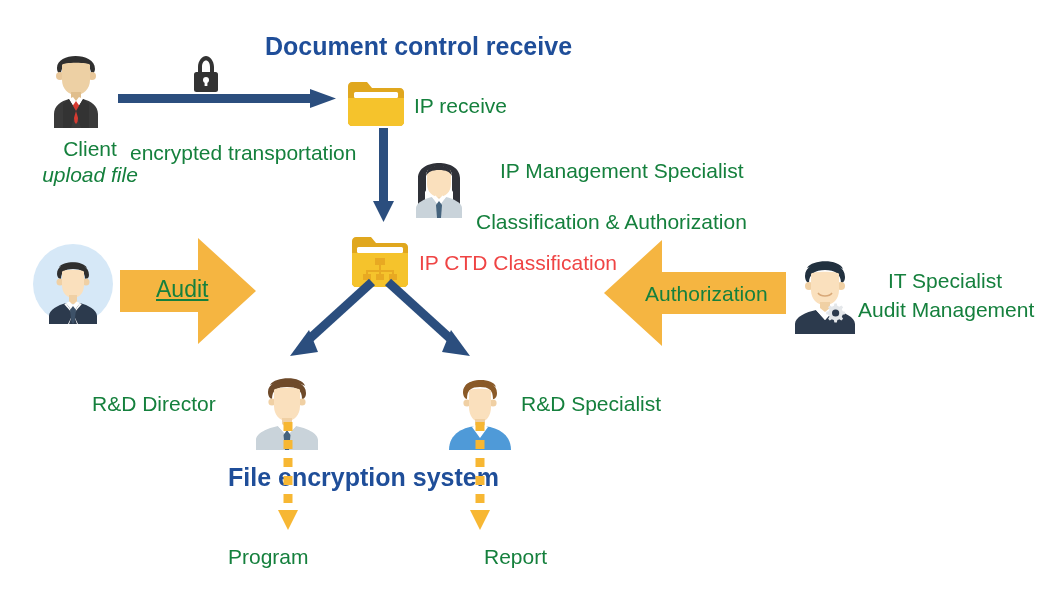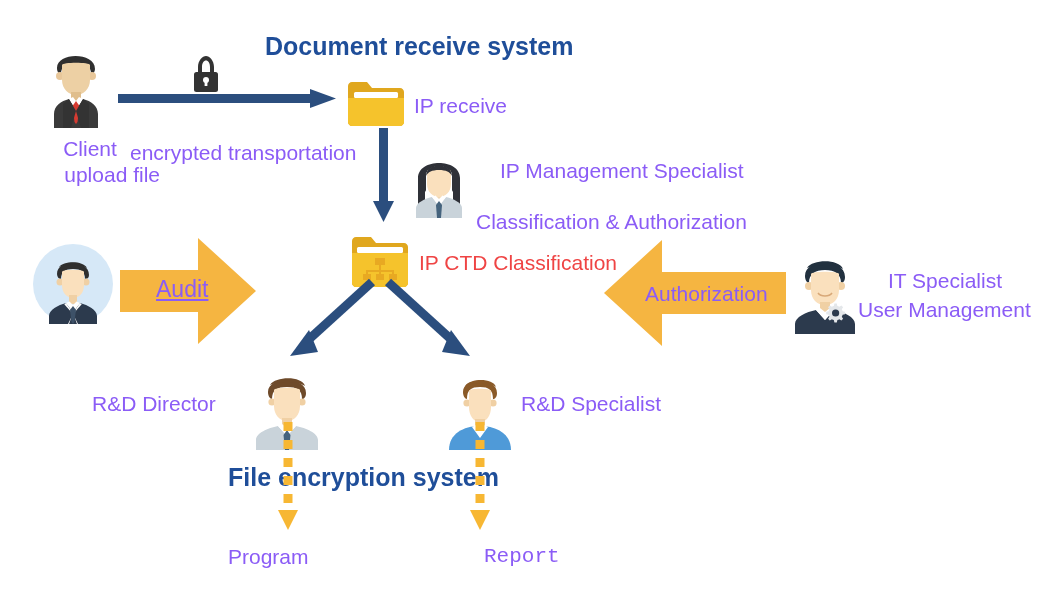--- a/index.html
+++ b/index.html
@@ -12,40 +12,40 @@
   }
   #canvas {
     position: relative;
     width: 1056px;
     height: 600px;
     background: #ffffff;
     overflow: hidden;
   }
   .abs { position: absolute; }
   .txt {
-    color: #8b5cf6;
+    color: #15803d;
     font-size: 21px;
     line-height: 27px;
     white-space: pre;
   }
   .title {
     color: #1f4e99;
     font-weight: bold;
     font-size: 25px;
     white-space: pre;
   }
   .muted { color: #ef4444; }
   svg { display: block; overflow: visible; }
 </style>
 </head>
 <body>
 
 <div id="canvas">
 
-  <div class="abs title" style="left:265px; top:32px;">Document receive system</div>
+  <div class="abs title" style="left:265px; top:32px;">Document control receive</div>
 
   <div class="abs title" style="left:228px; top:463px;">File encryption system</div>
 
   <div class="abs" style="left:30px; top:38px;">
     <svg width="92" height="92" viewBox="0 0 92 92">
 
       <path d="M27 30 C27 14, 65 14, 65 31 C65 34, 63 36, 61 36 C61 28, 56 25, 46 25 C36 25, 31 28, 31 36 C29 36, 27 34, 27 30 Z" fill="#2f2f2f"></path>
 
       <circle cx="30" cy="38" r="4" fill="#e8c79a"></circle>
       <circle cx="62" cy="38" r="4" fill="#e8c79a"></circle>
@@ -59,21 +59,21 @@
       <path d="M39 61 L46 72 L53 61 L49 59 L46 63 L43 59 Z" fill="#ffffff"></path>
 
       <path d="M46 63 L49.5 68 L47.5 84 L46 86 L44.5 84 L42.5 68 Z" fill="#d63b32"></path>
 
       <path d="M39 61 L46 73 L41 90 L33 90 L33 66 Z" fill="#333333"></path>
       <path d="M53 61 L46 73 L51 90 L59 90 L59 66 Z" fill="#333333"></path>
     </svg>
   </div>
 
   <div class="abs txt" style="left:30px; top:135px; width:120px; text-align:center;">Client</div>
-  <div class="abs txt" style="left:20px; top:161px; width:140px; text-align:right;">upload file</div>
+  <div class="abs txt" style="left:20px; top:161px; width:140px; text-align:center;font-style:italic;">upload file</div>
 
   <div class="abs" style="left:188px; top:54px;">
     <svg width="36" height="42" viewBox="0 0 36 42">
       <path d="M10 19 L10 13 C10 6.5, 14.5 2, 18 2 C21.5 2, 26 6.5, 26 13 L26 19 L22 19 L22 13 C22 9, 20.2 6.5, 18 6.5 C15.8 6.5, 14 9, 14 13 L14 19 Z" fill="#333333"></path>
       <rect x="6" y="18" width="24" height="20" rx="2.5" fill="#333333"></rect>
       <circle cx="18" cy="26" r="3" fill="#ffffff"></circle>
       <rect x="16.6" y="26" width="2.8" height="6" fill="#ffffff"></rect>
     </svg>
   </div>
 
@@ -209,21 +209,21 @@
       <path d="M31 62 L40 72 L49 62 L45 60 L40 64 L35 60 Z" fill="#ffffff"></path>
 
       <g transform="translate(46,58)">
         <path d="M14 8.2 L14 5.8 L11.6 5.2 A6.8 6.8 0 0 0 10.8 3.3 L12.1 1.2 L10.4 -0.5 L8.3 0.8 A6.8 6.8 0 0 0 6.4 0 L5.8 -2.4 L3.4 -2.4 L2.8 0 A6.8 6.8 0 0 0 0.9 0.8 L-1.2 -0.5 L-2.9 1.2 L-1.6 3.3 A6.8 6.8 0 0 0 -2.4 5.2 L-4.8 5.8 L-4.8 8.2 L-2.4 8.8 A6.8 6.8 0 0 0 -1.6 10.7 L-2.9 12.8 L-1.2 14.5 L0.9 13.2 A6.8 6.8 0 0 0 2.8 14 L3.4 16.4 L5.8 16.4 L6.4 14 A6.8 6.8 0 0 0 8.3 13.2 L10.4 14.5 L12.1 12.8 L10.8 10.7 A6.8 6.8 0 0 0 11.6 8.8 Z" fill="#e4e7ea"></path>
         <circle cx="4.6" cy="7" r="3.6" fill="#2c3a4d"></circle>
       </g>
     </svg>
   </div>
 
   <div class="abs txt" style="left:888px; top:267px;">IT Specialist</div>
-  <div class="abs txt" style="left:858px; top:296px;">User Management</div>
+  <div class="abs txt" style="left:858px; top:296px;">Audit Management</div>
 
   <div class="abs" style="left:282px; top:282px;">
     <svg width="96" height="84" viewBox="0 0 96 84">
       <line x1="90" y1="0" x2="24" y2="60" stroke="#2b4e7e" stroke-width="9"></line>
       <path d="M27 48 L8 74 L36 70 Z" fill="#2b4e7e"></path>
     </svg>
   </div>
 
   <div class="abs" style="left:382px; top:282px;">
     <svg width="96" height="84" viewBox="0 0 96 84">
@@ -285,15 +285,15 @@
 
   <div class="abs" style="left:466px; top:422px;">
     <svg width="28" height="110" viewBox="0 0 28 110">
       <line x1="14" y1="0" x2="14" y2="88" stroke="#f7b733" stroke-width="9" stroke-dasharray="9 9"></line>
       <path d="M4 88 L14 108 L24 88 Z" fill="#f7b733"></path>
     </svg>
   </div>
 
   <div class="abs txt" style="left:228px; top:543px;">Program</div>
 
-  <div class="abs txt" style="left:484px; top:543px;font-family:Liberation Mono, monospace;">Report</div>
+  <div class="abs txt" style="left:484px; top:543px;">Report</div>
 
 </div>
 
 </body></html>

